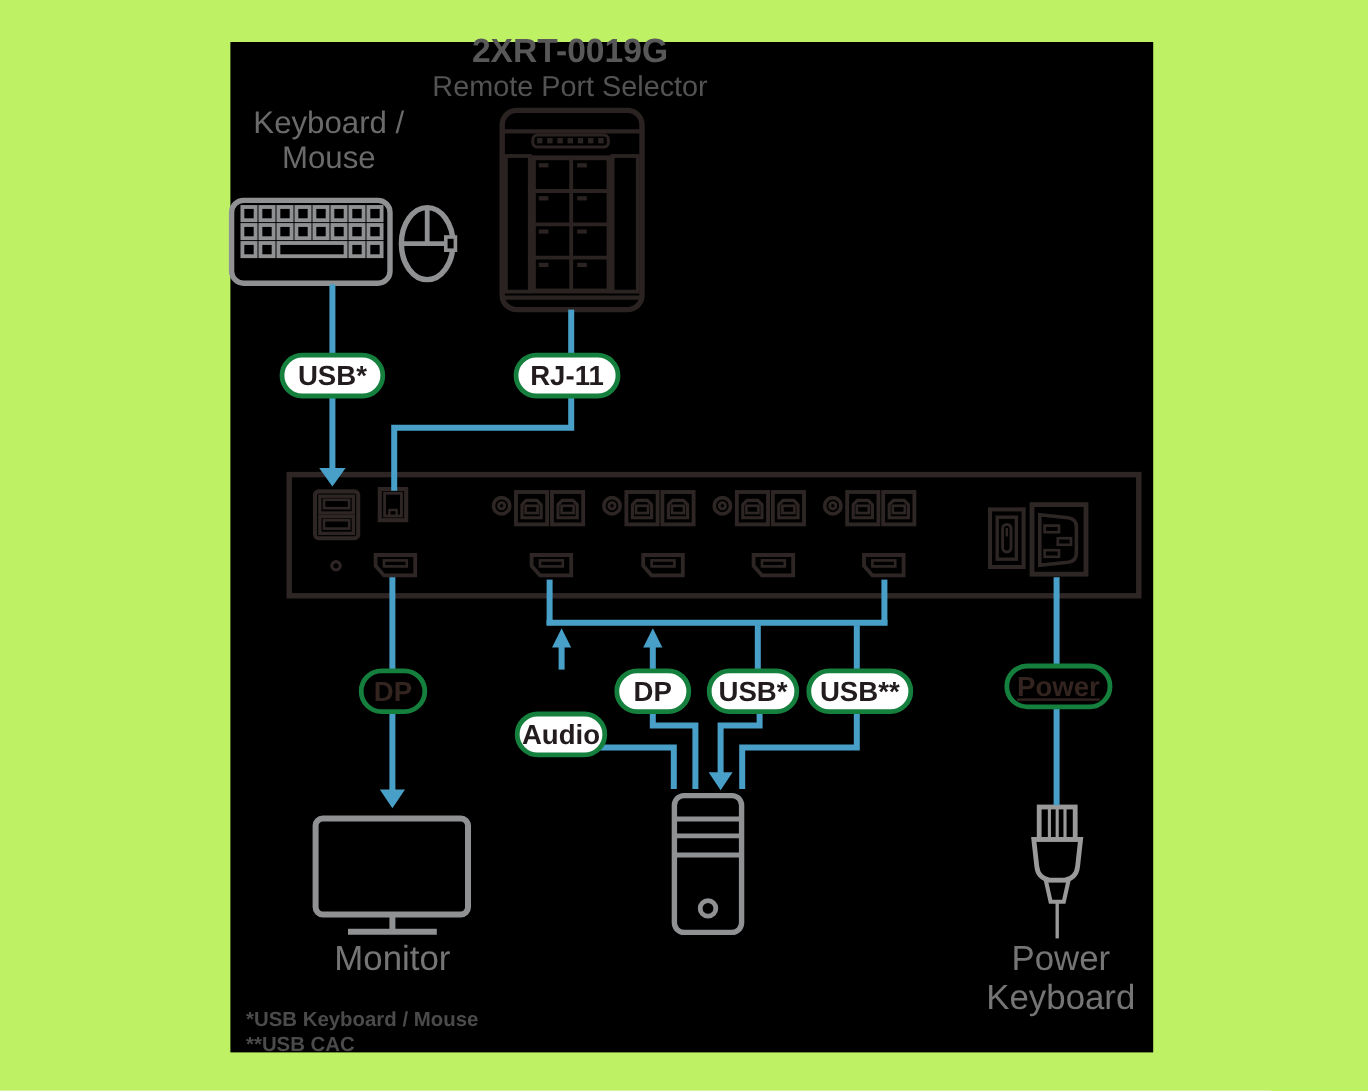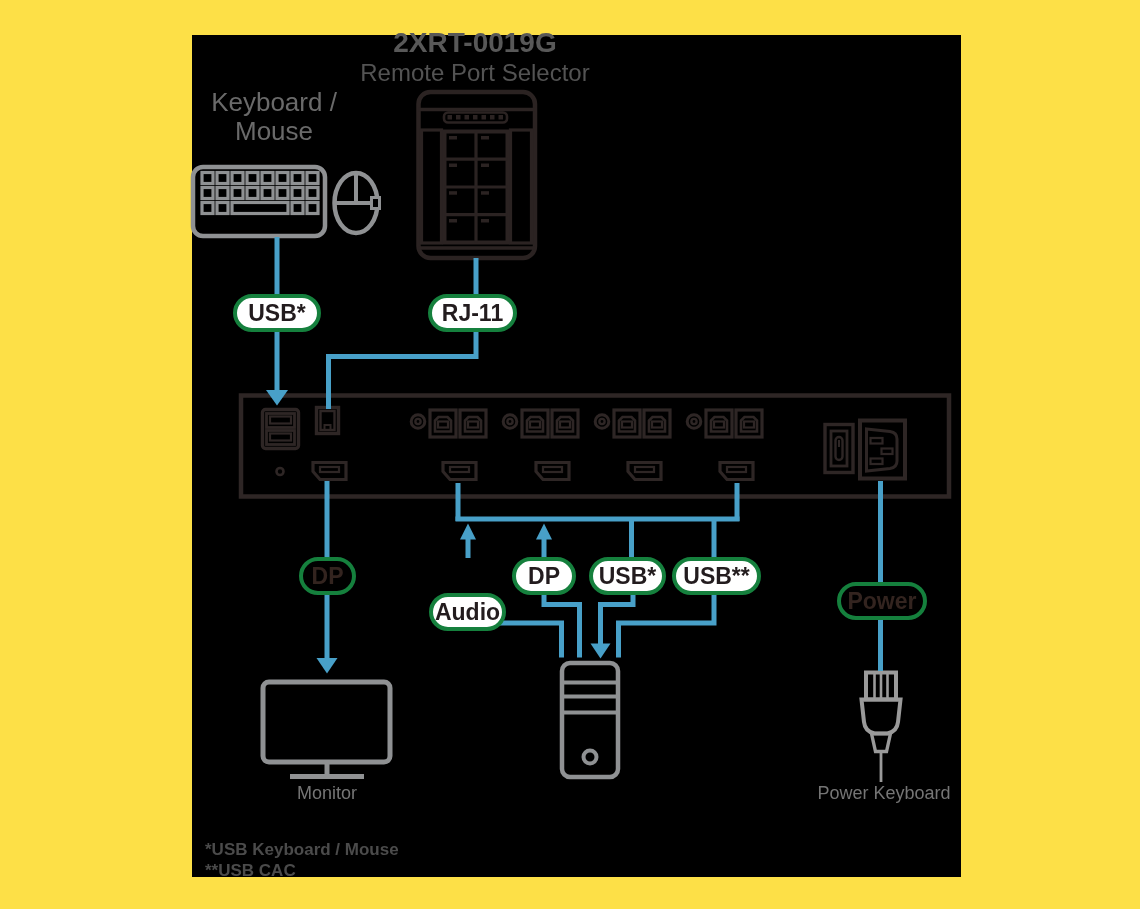--- a/index.html
+++ b/index.html
@@ -1,43 +1,43 @@
 <!DOCTYPE html>
 <html><head>
 <meta charset="utf-8">
 <style>
   html,body{margin:0;padding:0;background:#ffffff;}
-  .canvas{position:relative;width:1140px;height:909px;background:#fde047;overflow:hidden;
+  .canvas{position:relative;width:1140px;height:909px;background:#bef264;overflow:hidden;
           font-family:"Liberation Sans",sans-serif;}
   .black-area{position:absolute;left:192px;top:35px;width:769px;height:842px;background:#000000;}
   svg.overlay{position:absolute;left:0;top:0;}
   .lbl{position:absolute;text-align:center;}
   .title{left:320px;top:27px;width:310px;font-size:28px;font-weight:bold;color:#585858;}
   .subtitle{left:320px;top:59px;width:310px;font-size:24px;color:#535353;}
   .km-label{left:190px;top:88px;width:168px;font-size:26px;color:#6a6a6a;line-height:29px;}
-  .dev-label{font-size:18px;color:#757575;top:783px;}
+  .dev-label{font-size:29px;color:#757575;top:783px;}
   .monitor-label{left:257px;width:140px;}
   .pc-label{left:521px;width:140px;}
   .pa-label{left:796px;width:176px;}
   .footnote{position:absolute;left:205px;font-size:17px;font-weight:bold;color:#4b4b4b;text-align:left;}
   .fn1{top:840px;}
   .fn2{top:861px;}
   .pill{position:absolute;height:38px;border:4px solid #15803d;border-radius:21px;box-sizing:border-box;
         display:flex;align-items:center;justify-content:center;
         font-size:23px;font-weight:bold;}
   .pill.light{background:#ffffff;color:#231c1e;}
   .pill.dark{background:#000000;color:#33241f;}
   .p-usb-console{left:233px;top:294px;width:88px;}
   .p-rj11{left:428px;top:294px;width:89px;text-align:right;}
   .p-dp-console{left:299px;top:557px;width:57px;}
   .p-audio{left:429px;top:557px;width:77px;margin-top:36px;}
   .p-dp-pc{left:512px;top:557px;width:64px;}
   .p-usb-pc{left:589px;top:557px;width:77px;}
   .p-usb-cac{left:672px;top:557px;width:89px;}
-  .p-power{left:837px;top:582px;width:90px;}
+  .p-power{left:837px;top:553px;width:90px;text-decoration:underline;}
 </style>
 </head>
 <body>
 
 <div class="canvas">
 
   <div class="black-area"></div>
 
   <svg class="overlay" width="1140" height="909" viewBox="0 0 1140 909">
 

